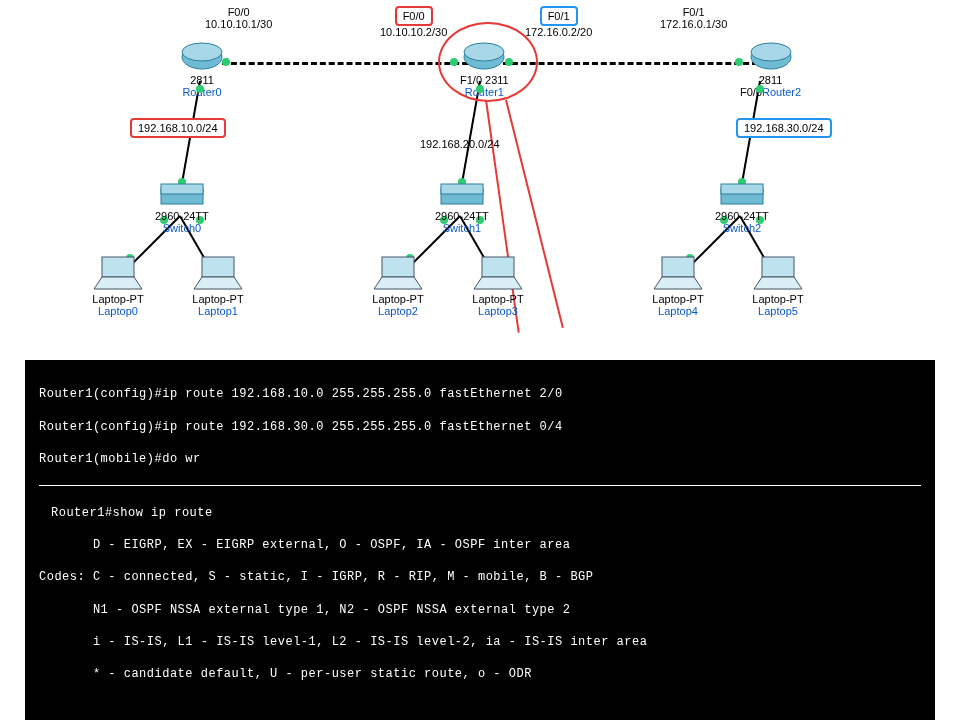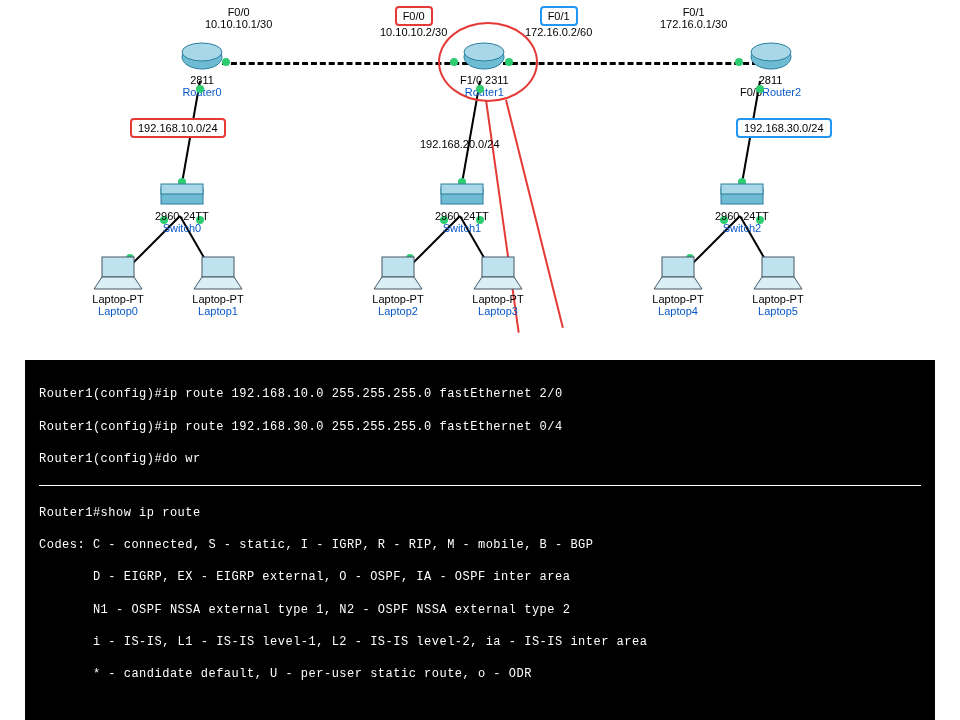--- a/index.html
+++ b/index.html
@@ -41,21 +41,21 @@
   <div class="node" style="left:205px; top:6px;">
     <div class="label">F0/0</div>
     <div class="label">10.10.10.1/30</div>
   </div>
   <div class="node" style="left:380px; top:6px;">
     <div class="box-red">F0/0</div>
     <div class="label">10.10.10.2/30</div>
   </div>
   <div class="node" style="left:525px; top:6px;">
     <div class="box-blue">F0/1</div>
-    <div class="label">172.16.0.2/60</div>
+    <div class="label">172.16.0.2/20</div>
   </div>
   <div class="node" style="left:660px; top:6px;">
     <div class="label">F0/1</div>
     <div class="label">172.16.0.1/30</div>
   </div>
 
   <div class="circle-red" style="left:438px; top:22px; width:100px; height:80px;"></div>
   <div class="pointer" style="left:485px; top:100px; width:2px; height:235px; transform:rotate(-8deg);"></div>
   <div class="pointer" style="left:505px; top:100px; width:2px; height:235px; transform:rotate(-14deg);"></div>
 
@@ -183,25 +183,25 @@
       </svg>
     <div class="label">Laptop-PT</div>
     <div class="label label-blue">Laptop5</div>
   </div>
 
 </div>
 
 <div class="terminal">
 <span style="display: block;">Router1(config)#ip route 192.168.10.0 255.255.255.0 fastEthernet 2/0</span>
 <span style="display: block;">Router1(config)#ip route 192.168.30.0 255.255.255.0 fastEthernet 0/4</span>
-<span style="display: block;">Router1(config)#do wr</span>
+<span style="display: block;">Router1(mobile)#do wr</span>
 <hr class="hr-w">
-<span style="display: block;">Router1#show ip route</span>
+<span style="display: block; margin-left: 12px;">Router1#show ip route</span>
+<span style="display: block;">       D - EIGRP, EX - EIGRP external, O - OSPF, IA - OSPF inter area</span>
 <span style="display: block;">Codes: C - connected, S - static, I - IGRP, R - RIP, M - mobile, B - BGP</span>
-<span style="display: block;">       D - EIGRP, EX - EIGRP external, O - OSPF, IA - OSPF inter area</span>
 <span style="display: block;">       N1 - OSPF NSSA external type 1, N2 - OSPF NSSA external type 2</span>
 <span style="display: block;">       i - IS-IS, L1 - IS-IS level-1, L2 - IS-IS level-2, ia - IS-IS inter area</span>
 <span style="display: block;">       * - candidate default, U - per-user static route, o - ODR</span>
 
 
 
 
 
 
 

